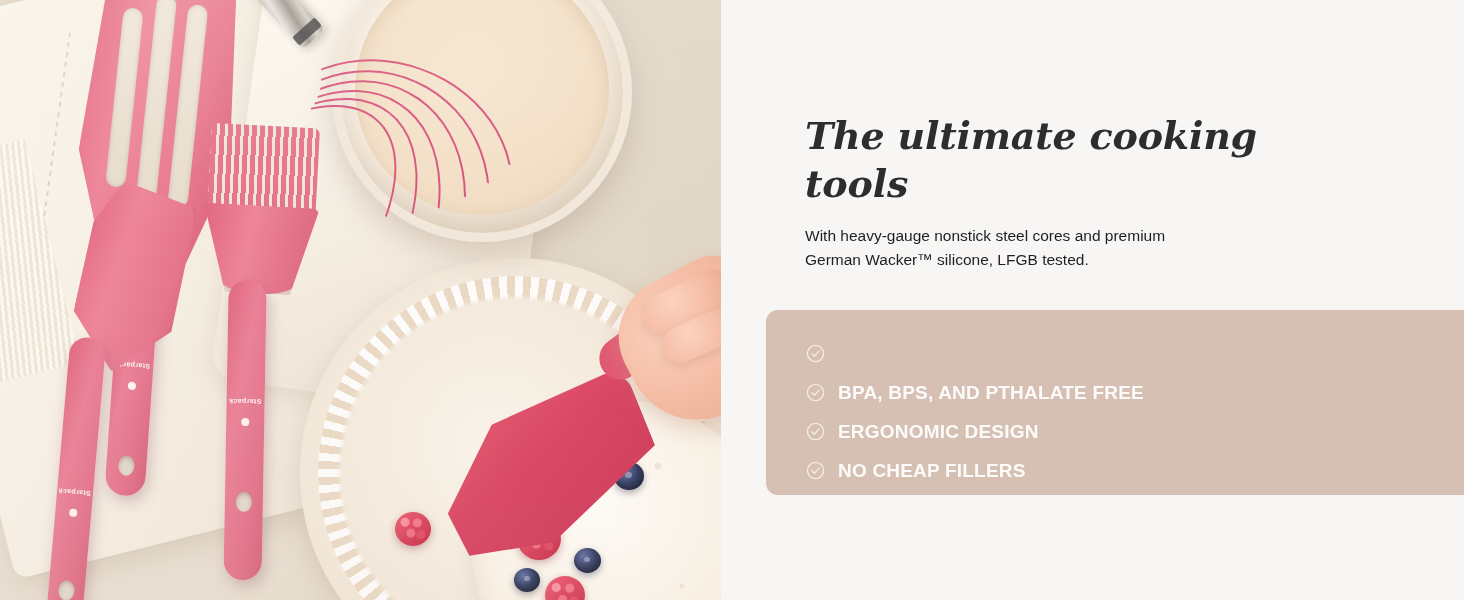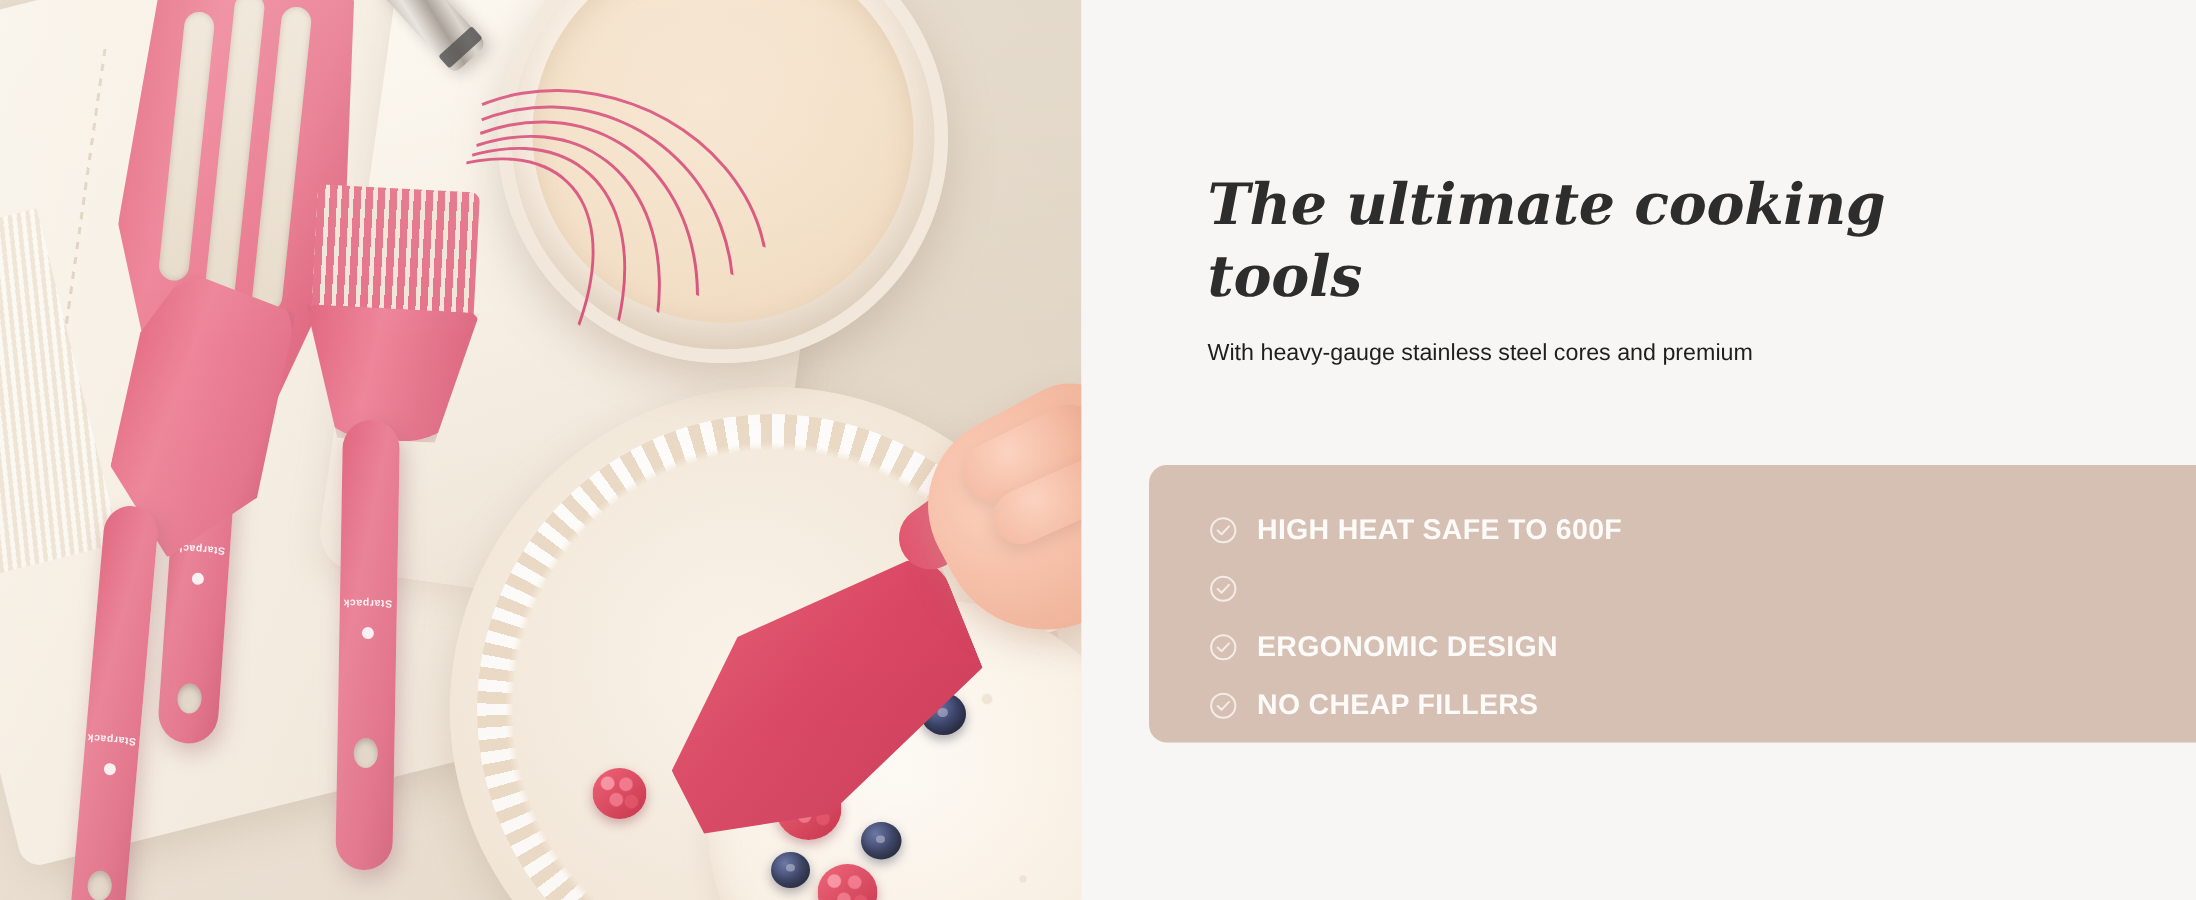--- a/index.html
+++ b/index.html
@@ -496,42 +496,43 @@
     <div class="photo-grade"></div>
   </div>
 
   <div class="content-panel">
 
     <h1 class="headline">
       <span>The ultimate cooking tools</span><br>
     </h1>
 
     <p class="subcopy">
-      <span>With heavy-gauge stainless steel cores and premium</span><br>
+      <span>With heavy-gauge nonstick steel cores and premium</span><br>
+      <span>German Wacker™ silicone, LFGB tested.</span>
     </p>
 
     <div class="feature-box">
 
       <div class="feature-row">
         <span class="check-icon">
           <svg width="19" height="19" viewBox="0 0 24 24" fill="none">
             <circle cx="12" cy="12" r="10.2" stroke="#f5ece6" stroke-width="1.7"></circle>
             <path d="M7.3 12.2 L10.6 15.4 L16.8 8.7" stroke="#f5ece6" stroke-width="1.7" stroke-linecap="round" stroke-linejoin="round"></path>
           </svg>
         </span>
-        <span class="feature-label">HIGH HEAT SAFE TO 600F</span>
       </div>
 
       <div class="feature-row">
         <span class="check-icon">
           <svg width="19" height="19" viewBox="0 0 24 24" fill="none">
             <circle cx="12" cy="12" r="10.2" stroke="#f5ece6" stroke-width="1.7"></circle>
             <path d="M7.3 12.2 L10.6 15.4 L16.8 8.7" stroke="#f5ece6" stroke-width="1.7" stroke-linecap="round" stroke-linejoin="round"></path>
           </svg>
         </span>
+        <span class="feature-label">BPA, BPS, AND PTHALATE FREE</span>
       </div>
 
       <div class="feature-row">
         <span class="check-icon">
           <svg width="19" height="19" viewBox="0 0 24 24" fill="none">
             <circle cx="12" cy="12" r="10.2" stroke="#f5ece6" stroke-width="1.7"></circle>
             <path d="M7.3 12.2 L10.6 15.4 L16.8 8.7" stroke="#f5ece6" stroke-width="1.7" stroke-linecap="round" stroke-linejoin="round"></path>
           </svg>
         </span>
         <span class="feature-label">ERGONOMIC DESIGN</span>

